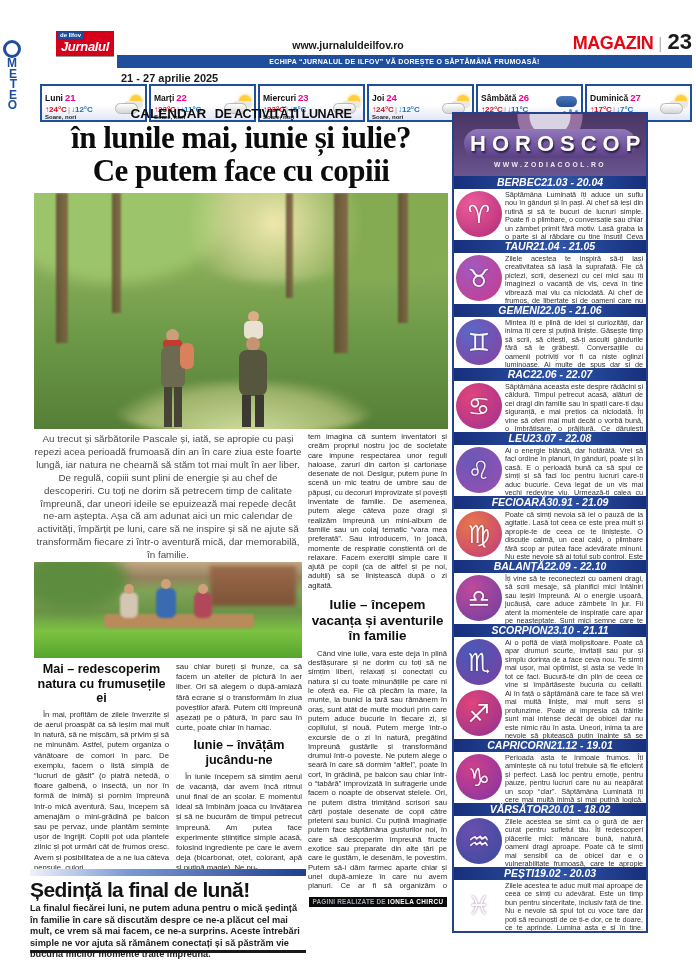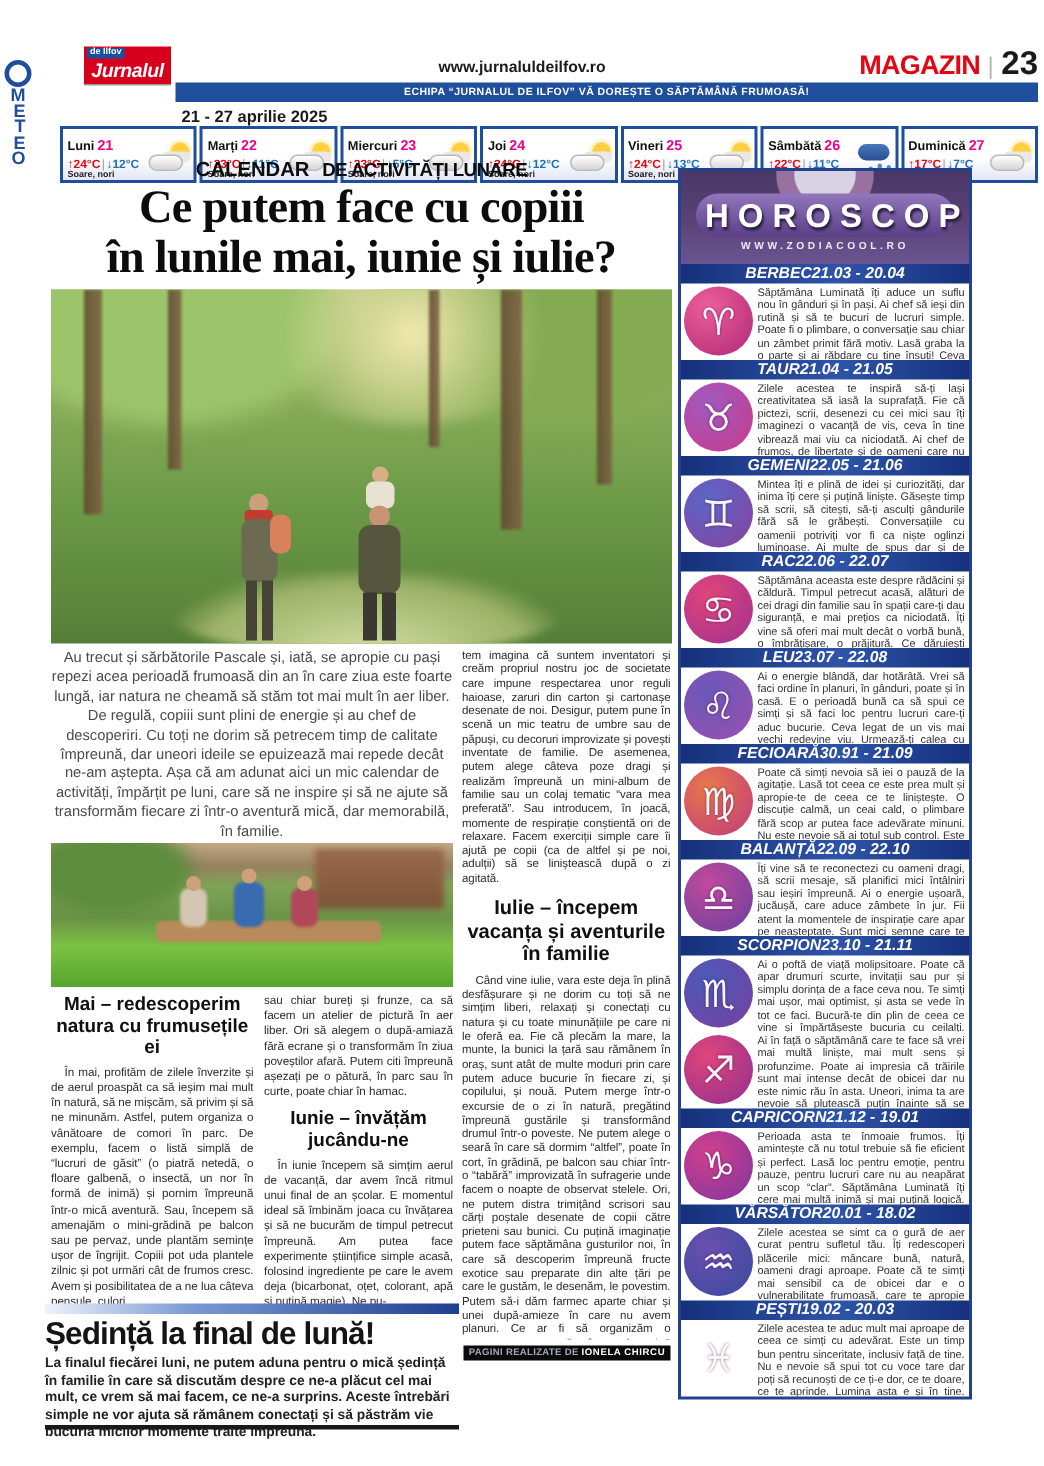--- a/index.html
+++ b/index.html
@@ -183,46 +183,40 @@
       <div class="wdesc">Soare, nori</div>
       <span class="wicon" data-icon="sun-clouds"></span>
     </div>
     <div class="wcard">
       <div><span class="wday">Joi</span><span class="wnum">24</span></div>
       <div class="wtemps"><span class="hi"><span>↑</span><span>24°C</span></span><span class="wsep">|</span><span class="lo"><span>↓</span><span>12°C</span></span></div>
       <div class="wdesc">Soare, nori</div>
       <span class="wicon" data-icon="sun-clouds"></span>
     </div>
     <div class="wcard">
-      <div><span class="wday">Vineri</span><span class="wnum">25</span></div>
-      <div class="wtemps"><span class="hi"><span>↑</span><span>24°C</span></span><span class="wsep">|</span><span class="lo"><span>↓</span><span>13°C</span></span></div>
-      <div class="wdesc">Soare, nori</div>
-      <span class="wicon" data-icon="sun-clouds"></span>
-    </div>
-    <div class="wcard">
       <div><span class="wday">Sâmbătă</span><span class="wnum">26</span></div>
       <div class="wtemps"><span class="hi"><span>↑</span><span>22°C</span></span><span class="wsep">|</span><span class="lo"><span>↓</span><span>11°C</span></span></div>
       <div class="wdesc">Ploaie</div>
       <span class="wicon" data-icon="rain"></span>
     </div>
     <div class="wcard">
       <div><span class="wday">Duminică</span><span class="wnum">27</span></div>
       <div class="wtemps"><span class="hi"><span>↑</span><span>17°C</span></span><span class="wsep">|</span><span class="lo"><span>↓</span><span>7°C</span></span></div>
       <div class="wdesc">Soare, nori</div>
       <span class="wicon" data-icon="sun-clouds"></span>
     </div>
   </div>
 
   <div class="kicker">
     <span class="kicker-strong">CALENDAR</span>
     <span class="kicker-rest">DE ACTIVITĂȚI LUNARE</span>
   </div>
   <div class="headline">
+    <div>în lunile mai, iunie și iulie?</div>
     <div>Ce putem face cu copiii</div>
-    <div>în lunile mai, iunie și iulie?</div>
   </div>
 
   <div class="photo1">
     <div class="p1-blob" style="left:-30px;top:-40px;width:220px;height:130px;background:#9cc46a;"></div>
     <div class="p1-blob" style="right:-40px;top:-50px;width:240px;height:140px;background:#84ab52;"></div>
     <div class="p1-light"></div>
     <div class="trunk t1"></div>
     <div class="trunk t2"></div>
     <div class="trunk t3"></div>
     <div class="trunk t4"></div>

